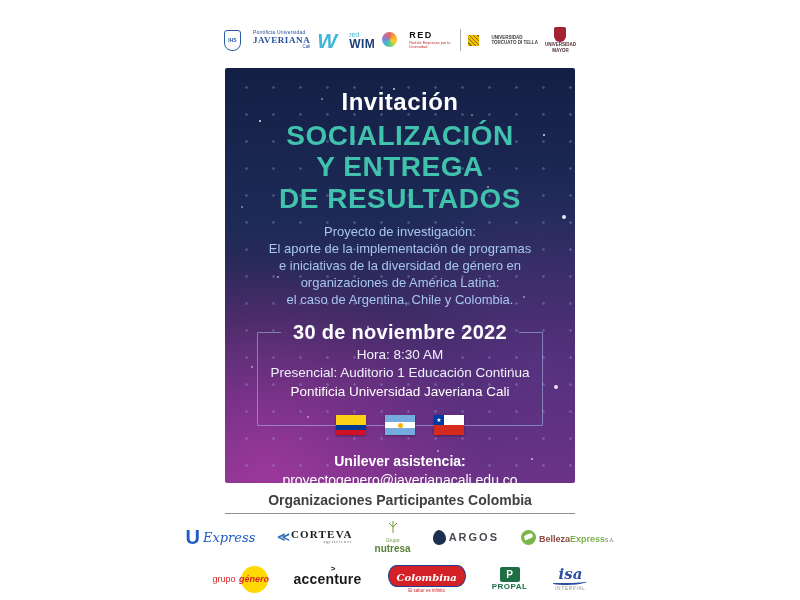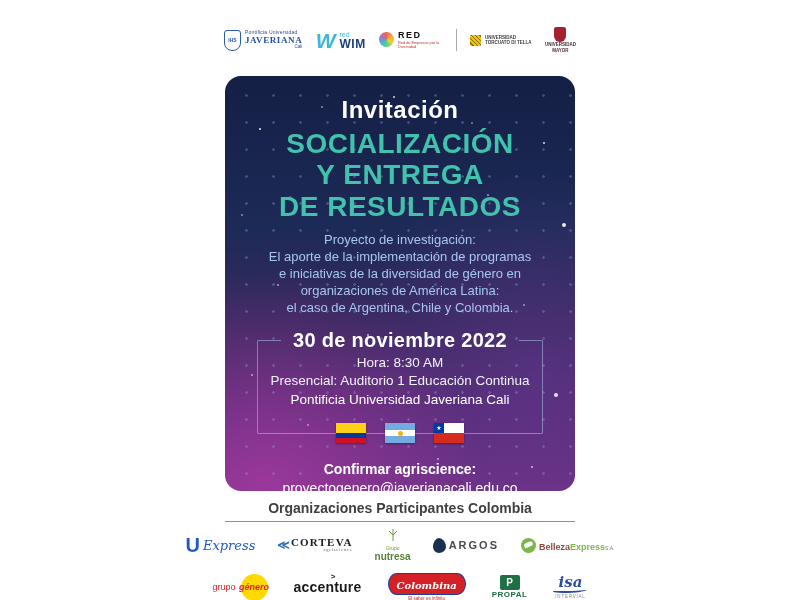--- a/index.html
+++ b/index.html
@@ -2,21 +2,21 @@
 <html><head>
 <meta charset="utf-8">
 <style>
   * { margin:0; padding:0; box-sizing:border-box; }
   html,body { background:#fff; }
   body { font-family:"Liberation Sans", sans-serif; }
   .canvas { position:relative; width:800px; height:600px; background:#ffffff; margin:0 auto; overflow:hidden; }
 
   
   .header-strip { width:352px; margin:20px auto 0; height:40px; display:flex; align-items:center; justify-content:space-between; }
-  .plogo { display:flex; align-items:center; gap:4px; }
+  .plogo { display:flex; align-items:center; gap:12px; }
   .jav-crest { width:17px; height:21px; border:1px solid #2a5ca8; border-radius:3px 3px 8px 8px; color:#2a5ca8; font-size:5px; font-weight:bold; display:flex; align-items:center; justify-content:center; }
   .jav-text { color:#26519c; line-height:1.05; text-align:left; }
   .jav-pre { font-size:5px; letter-spacing:.2px; }
   .jav-name { font-size:9px; font-weight:bold; letter-spacing:.6px; font-family:"Liberation Serif", serif; }
   .jav-city { font-size:4.5px; text-align:right; }
   .wim-mark { font-size:21px; font-weight:800; font-style:italic; color:#3fb6d8; line-height:1; }
   .wim-stack { line-height:1; }
   .wim-small { font-size:7px; color:#3fb6d8; }
   .wim-big { font-size:12px; font-weight:bold; color:#1d3f7a; letter-spacing:.5px; }
   .red-globe { width:15px; height:15px; border-radius:50%; background:conic-gradient(#e74c3c,#f39c12,#f1c40f,#2ecc71,#3498db,#9b59b6,#e74c3c); opacity:.85; }
@@ -26,21 +26,21 @@
   .vdivider { width:1px; height:22px; background:#aaa; }
   .dt-mark { width:11px; height:11px; background:repeating-linear-gradient(45deg,#f2c200 0 2px,#8a6d00 2px 3px); }
   .dt-text { line-height:1.2; color:#3a3a3a; }
   .dt-l1 { font-size:4.5px; font-weight:bold; }
   .dt-l2 { font-size:4.5px; font-weight:bold; }
   .my-crest { width:12px; height:15px; background:#a32035; border-radius:2px 2px 6px 6px; margin:0 auto; }
   .my-text { line-height:1.2; color:#4a2b33; text-align:center; }
   .my-l { font-size:4.5px; font-weight:bold; }
 
   
-  .card { position:relative; width:350px; height:415px; margin:16px auto 0; border-radius:16px; overflow:hidden; text-align:center;
+  .card { position:relative; width:350px; height:415px; margin:8px auto 0; border-radius:2px; overflow:hidden; text-align:center;
     background:
       radial-gradient(circle at 12% 98%, rgba(193,62,173,.55), transparent 42%),
       radial-gradient(circle at 90% 72%, rgba(106,58,150,.45), transparent 48%),
       linear-gradient(180deg,#141f45 0%, #1c2a56 36%, #37295f 60%, #562c77 82%, #6d3185 100%);
   }
   .card::before { content:""; position:absolute; inset:0;
     background-image: radial-gradient(rgba(150,172,230,.32) 1px, transparent 1.6px);
     background-size: 27px 27px; background-position: 8px 6px; }
   .card::after { content:""; position:absolute; left:0; top:0; width:2px; height:2px; border-radius:50%; background:transparent;
     box-shadow:
@@ -185,21 +185,21 @@
         <div class="db-line">Presencial: Auditorio 1 Educación Continua</div>
         <div class="db-line db-strong">Pontificia Universidad Javeriana Cali</div>
         <div class="flags-row">
           <div class="flag flag-co"></div>
           <div class="flag flag-ar"></div>
           <div class="flag flag-cl"></div>
         </div>
       </fieldset>
 
       <div class="contact">
-        <div class="bold">Confirmar agriscience:</div>
+        <div class="bold">Unilever asistencia:</div>
         <div>proyectogenero@javerianacali.edu.co</div>
 
       </div>
     </div>
   </div>
 
   <div class="orgs">
     <div class="orgs-heading">Organizaciones Participantes Colombia</div>
     <div class="orgs-rule"></div>
 

